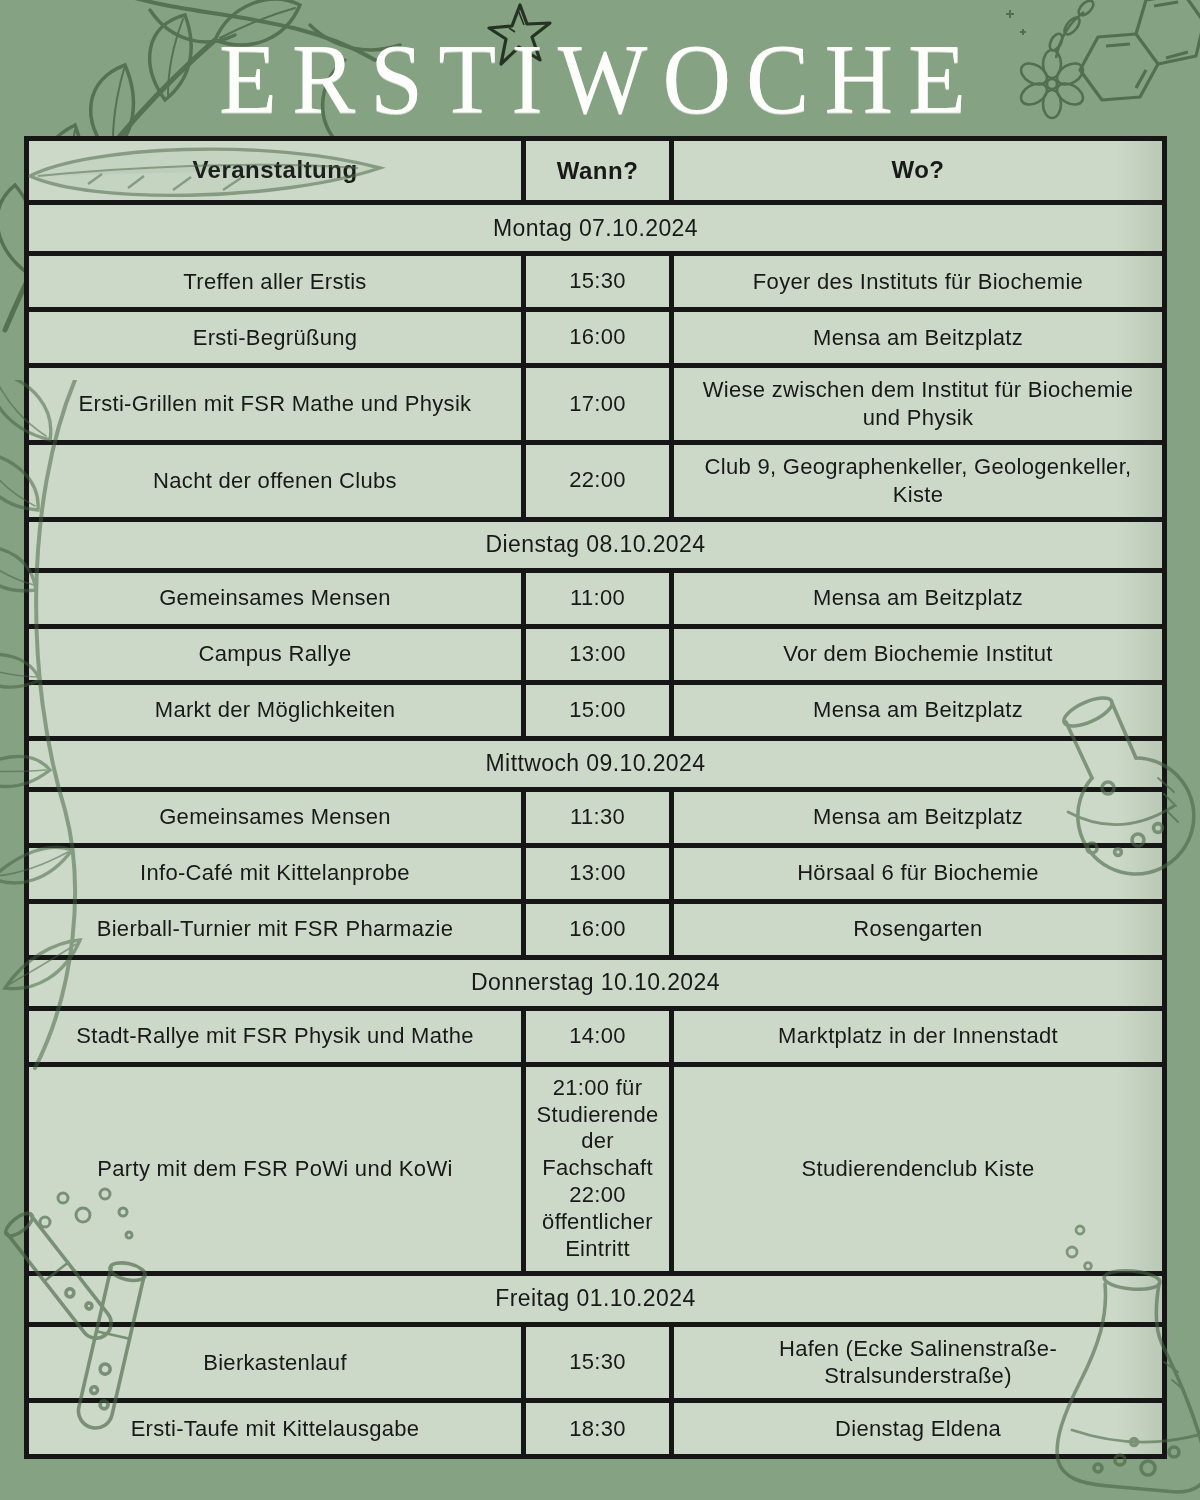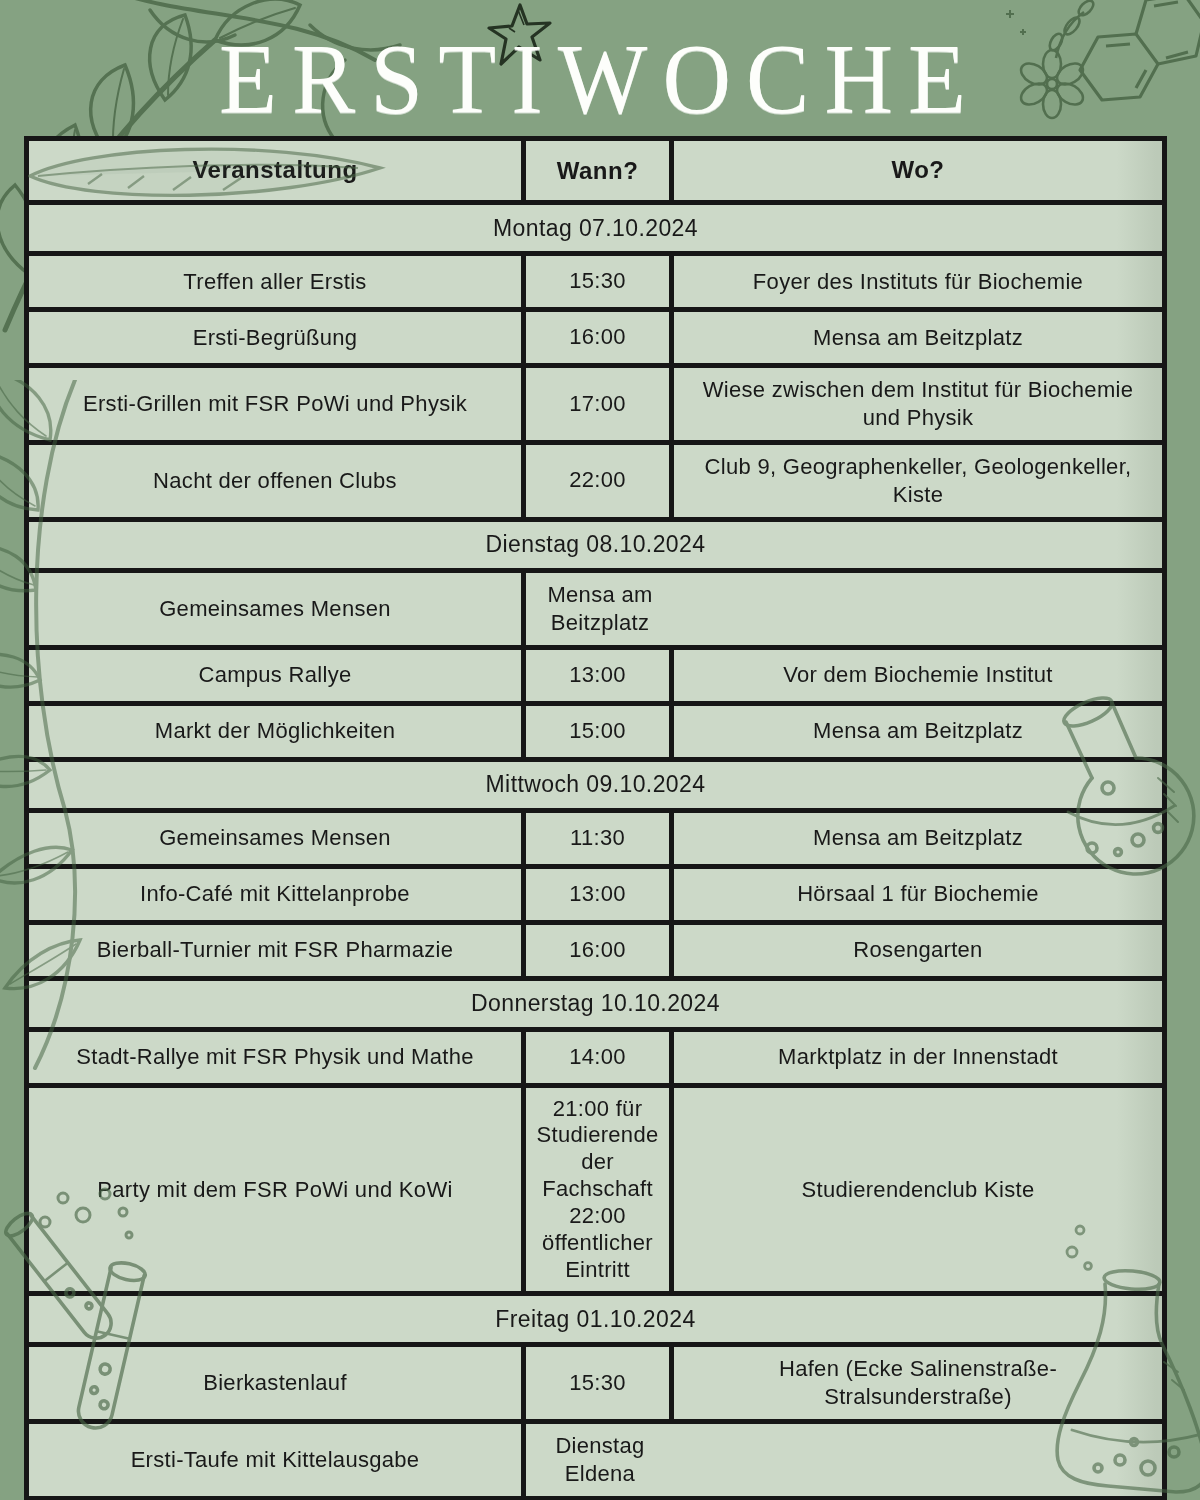--- a/index.html
+++ b/index.html
@@ -198,32 +198,33 @@
         <div class="cell c0">Treffen aller Erstis</div>
         <div class="cell c1">15:30</div>
         <div class="cell c2">Foyer des Instituts für Biochemie</div>
       </div>
       <div class="event-row">
         <div class="cell c0">Ersti-Begrüßung</div>
         <div class="cell c1">16:00</div>
         <div class="cell c2">Mensa am Beitzplatz</div>
       </div>
       <div class="event-row">
-        <div class="cell c0">Ersti-Grillen mit FSR PoWi und Physik</div>
+        <div class="cell c0">Ersti-Grillen mit FSR Mathe und Physik</div>
         <div class="cell c1">17:00</div>
         <div class="cell c2">Wiese zwischen dem Institut für Biochemie und Physik</div>
       </div>
       <div class="event-row">
         <div class="cell c0">Nacht der offenen Clubs</div>
         <div class="cell c1">22:00</div>
         <div class="cell c2">Club 9, Geographenkeller, Geologenkeller, Kiste</div>
       </div>
       <div class="day-row">Dienstag 08.10.2024</div>
       <div class="event-row">
         <div class="cell c0">Gemeinsames Mensen</div>
+        <div class="cell c1">11:00</div>
         <div class="cell c2">Mensa am Beitzplatz</div>
       </div>
       <div class="event-row">
         <div class="cell c0">Campus Rallye</div>
         <div class="cell c1">13:00</div>
         <div class="cell c2">Vor dem Biochemie Institut</div>
       </div>
       <div class="event-row">
         <div class="cell c0">Markt der Möglichkeiten</div>
         <div class="cell c1">15:00</div>
@@ -231,21 +232,21 @@
       </div>
       <div class="day-row">Mittwoch 09.10.2024</div>
       <div class="event-row">
         <div class="cell c0">Gemeinsames Mensen</div>
         <div class="cell c1">11:30</div>
         <div class="cell c2">Mensa am Beitzplatz</div>
       </div>
       <div class="event-row">
         <div class="cell c0">Info-Café mit Kittelanprobe</div>
         <div class="cell c1">13:00</div>
-        <div class="cell c2">Hörsaal 1 für Biochemie</div>
+        <div class="cell c2">Hörsaal 6 für Biochemie</div>
       </div>
       <div class="event-row">
         <div class="cell c0">Bierball-Turnier mit FSR Pharmazie</div>
         <div class="cell c1">16:00</div>
         <div class="cell c2">Rosengarten</div>
       </div>
       <div class="day-row">Donnerstag 10.10.2024</div>
       <div class="event-row">
         <div class="cell c0">Stadt-Rallye mit FSR Physik und Mathe</div>
         <div class="cell c1">14:00</div>
@@ -257,16 +258,17 @@
         <div class="cell c2">Studierendenclub Kiste</div>
       </div>
       <div class="day-row">Freitag 01.10.2024</div>
       <div class="event-row">
         <div class="cell c0">Bierkastenlauf</div>
         <div class="cell c1">15:30</div>
         <div class="cell c2">Hafen (Ecke Salinenstraße-Stralsunderstraße)</div>
       </div>
       <div class="event-row">
         <div class="cell c0">Ersti-Taufe mit Kittelausgabe</div>
+        <div class="cell c1">18:30</div>
         <div class="cell c2">Dienstag Eldena</div>
       </div>
     </div>
 </div>
 
 </body></html>

